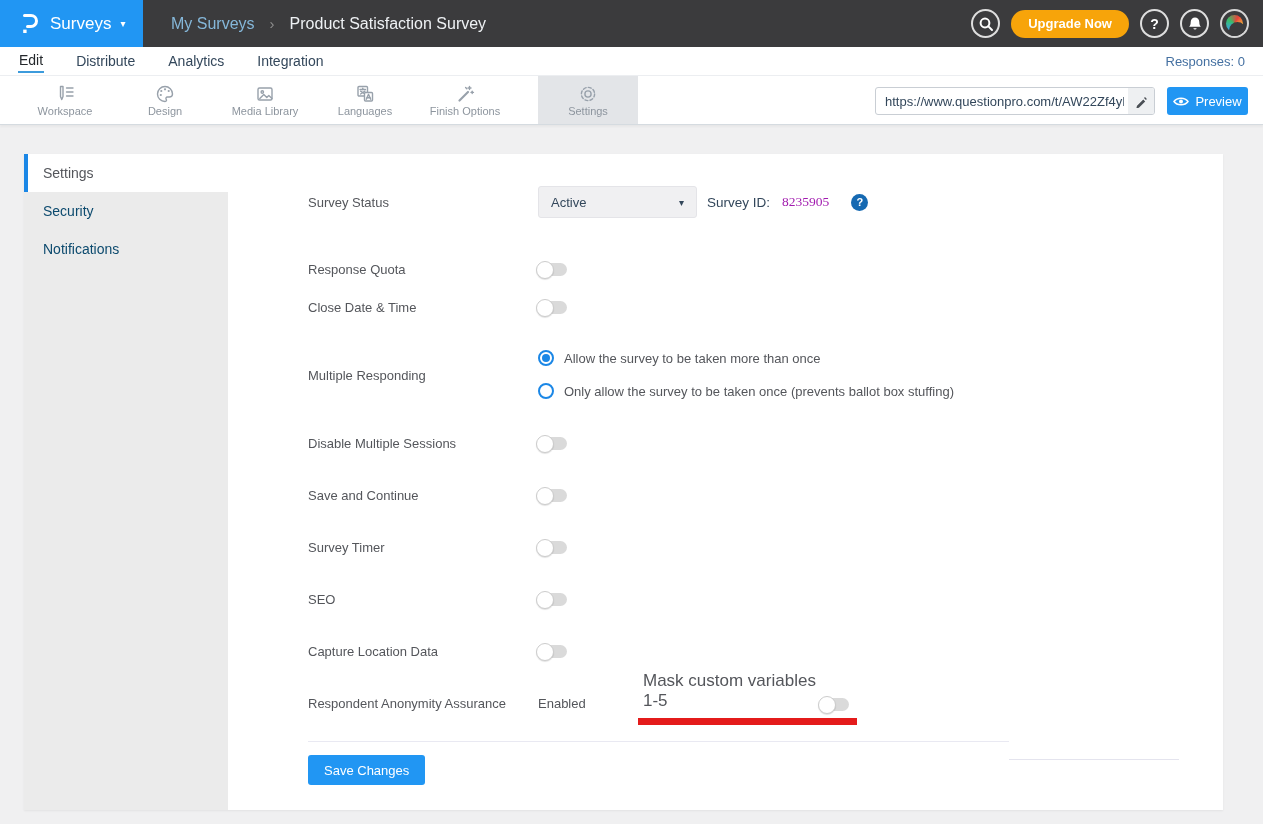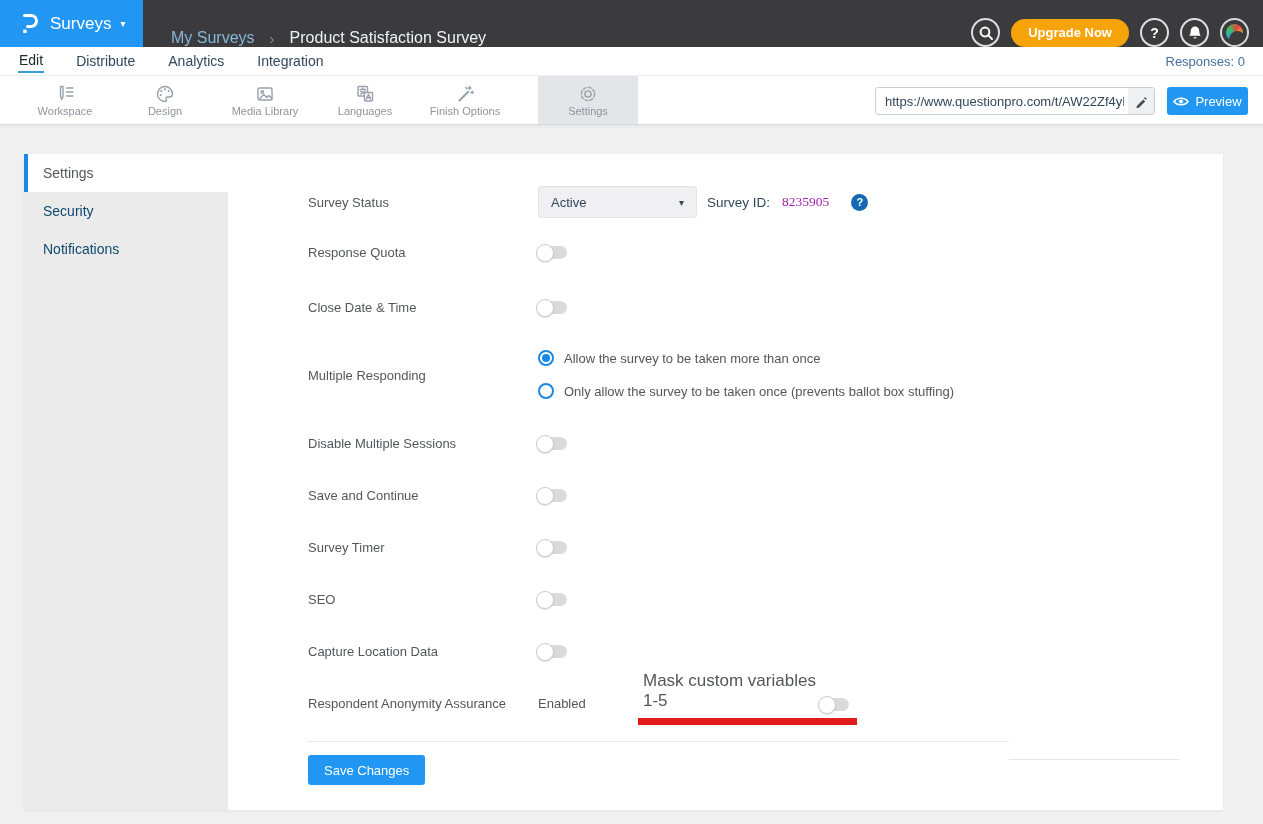--- a/index.html
+++ b/index.html
@@ -2,21 +2,21 @@
 <html><head>
 <meta charset="utf-8">
 <style>
   * { box-sizing: border-box; }
   html,body { margin:0; padding:0; }
   body {
     width:1263px; height:824px; position:relative; overflow:hidden;
     font-family:"Liberation Sans", sans-serif; background:#f0f0f1;
   }
   
-  .topbar { height:47px; background:#3b3b3d; display:flex; align-items:flex-end; position:relative; }
+  .topbar { height:47px; background:#3b3b3d; display:flex; align-items:center; position:relative; }
   .logo-box { width:143px; height:47px; background:#2196f3; display:flex; align-items:center; padding-left:20px; cursor:pointer; }
   .logo-glyph { margin-right:11px; display:flex; }
   .logo-text { color:#fff; font-size:17px; }
   .logo-caret { color:#fff; font-size:10px; margin-left:9px; }
   .breadcrumb { margin-left:28px; display:flex; align-items:center; }
   .bc-parent { color:#85b7d9; font-size:16px; cursor:pointer; }
   .bc-sep { color:#8e8e8e; font-size:15px; margin:0 15px; }
   .bc-current { color:#eef1f4; font-size:16px; }
   .topbar-right { margin-left:auto; display:flex; align-items:center; gap:11px; padding-right:14px; }
   .circle-btn { width:29px; height:29px; border:2px solid #dedede; border-radius:50%; display:flex; align-items:center; justify-content:center; color:#fff; font-size:14px; font-weight:bold; cursor:pointer; background:transparent; }
@@ -231,21 +231,21 @@
     <span class="flabel">Survey Status</span>
     <div class="select">
       <span>Active</span>
       <span class="caret">▾</span>
     </div>
     <span class="sid-label">Survey ID:</span>
     <span class="sid-value">8235905</span>
     <span class="qmark">?</span>
   </div>
 
-  <div class="frow" style="top:90px; height:16px;">
+  <div class="frow" style="top:107px; height:16px;">
     <span class="flabel">Response Quota</span>
     <div class="toggle"></div>
   </div>
 
   <div class="frow" style="top:145px; height:16px;">
     <span class="flabel">Close Date &amp; Time</span>
     <div class="toggle"></div>
   </div>
 
   <div class="frow" style="top:196px; height:50px; align-items:stretch;">

